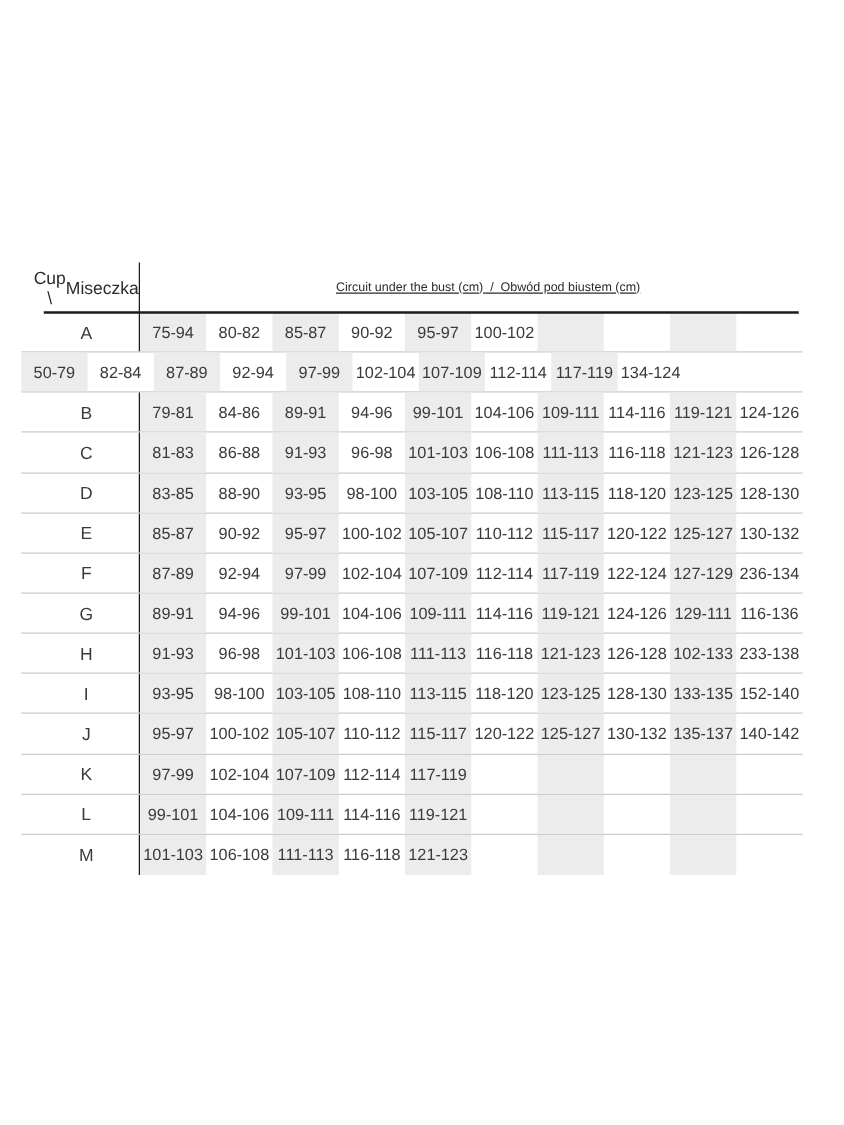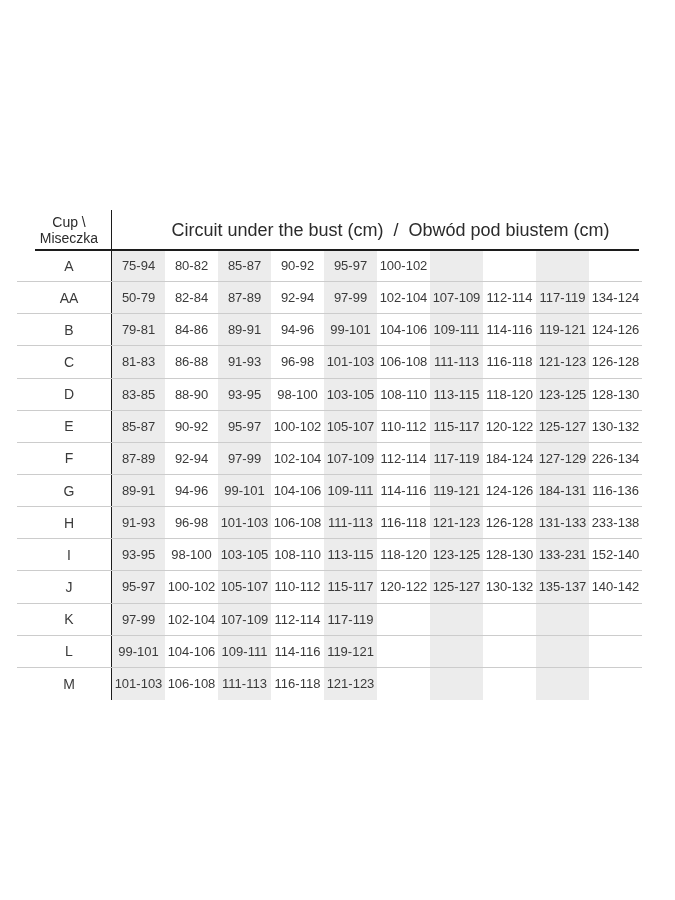--- a/index.html
+++ b/index.html
@@ -33,37 +33,38 @@
   .t-head{
     display:flex;
     height:40px;
     position:relative;
   }
   .corner{
     width:95px;
     padding-left:10px;
     border-right:1px solid var(--rule);
     display:flex;
-    flex-direction:column;
+    flex-direction:row;
     align-items:center;
     justify-content:center;
     font-size:14px;
     line-height:16px;
     color:var(--header_text);
     text-align:center;
   }
   .head-main{
     flex:1;
     display:flex;
     align-items:center;
     justify-content:center;
     padding-left:27px;
-    font-size:18px;
+    font-size:10px;
     color:var(--header_text);
     white-space:pre;
+    text-decoration:underline;
   }
   .head-rule{
     position:absolute;
     left:18px;
     top:39px;
     width:604px;
     height:2px;
     background:var(--rule);
     z-index:3;
   }
@@ -119,21 +120,20 @@
           <div class="cell stripe">85-87</div>
           <div class="cell">90-92</div>
           <div class="cell stripe">95-97</div>
           <div class="cell">100-102</div>
           <div class="cell stripe"></div>
           <div class="cell"></div>
           <div class="cell stripe"></div>
           <div class="cell"></div>
         </div>
         <div class="t-row">
-          <div class="cell-label">AA</div>
           <div class="cell stripe">50-79</div>
           <div class="cell">82-84</div>
           <div class="cell stripe">87-89</div>
           <div class="cell">92-94</div>
           <div class="cell stripe">97-99</div>
           <div class="cell">102-104</div>
           <div class="cell stripe">107-109</div>
           <div class="cell">112-114</div>
           <div class="cell stripe">117-119</div>
           <div class="cell">134-124</div>
@@ -192,61 +192,61 @@
         </div>
         <div class="t-row">
           <div class="cell-label">F</div>
           <div class="cell stripe">87-89</div>
           <div class="cell">92-94</div>
           <div class="cell stripe">97-99</div>
           <div class="cell">102-104</div>
           <div class="cell stripe">107-109</div>
           <div class="cell">112-114</div>
           <div class="cell stripe">117-119</div>
-          <div class="cell">184-124</div>
+          <div class="cell">122-124</div>
           <div class="cell stripe">127-129</div>
-          <div class="cell">226-134</div>
+          <div class="cell">236-134</div>
         </div>
         <div class="t-row">
           <div class="cell-label">G</div>
           <div class="cell stripe">89-91</div>
           <div class="cell">94-96</div>
           <div class="cell stripe">99-101</div>
           <div class="cell">104-106</div>
           <div class="cell stripe">109-111</div>
           <div class="cell">114-116</div>
           <div class="cell stripe">119-121</div>
           <div class="cell">124-126</div>
-          <div class="cell stripe">184-131</div>
+          <div class="cell stripe">129-111</div>
           <div class="cell">116-136</div>
         </div>
         <div class="t-row">
           <div class="cell-label">H</div>
           <div class="cell stripe">91-93</div>
           <div class="cell">96-98</div>
           <div class="cell stripe">101-103</div>
           <div class="cell">106-108</div>
           <div class="cell stripe">111-113</div>
           <div class="cell">116-118</div>
           <div class="cell stripe">121-123</div>
           <div class="cell">126-128</div>
-          <div class="cell stripe">131-133</div>
+          <div class="cell stripe">102-133</div>
           <div class="cell">233-138</div>
         </div>
         <div class="t-row">
           <div class="cell-label">I</div>
           <div class="cell stripe">93-95</div>
           <div class="cell">98-100</div>
           <div class="cell stripe">103-105</div>
           <div class="cell">108-110</div>
           <div class="cell stripe">113-115</div>
           <div class="cell">118-120</div>
           <div class="cell stripe">123-125</div>
           <div class="cell">128-130</div>
-          <div class="cell stripe">133-231</div>
+          <div class="cell stripe">133-135</div>
           <div class="cell">152-140</div>
         </div>
         <div class="t-row">
           <div class="cell-label">J</div>
           <div class="cell stripe">95-97</div>
           <div class="cell">100-102</div>
           <div class="cell stripe">105-107</div>
           <div class="cell">110-112</div>
           <div class="cell stripe">115-117</div>
           <div class="cell">120-122</div>

